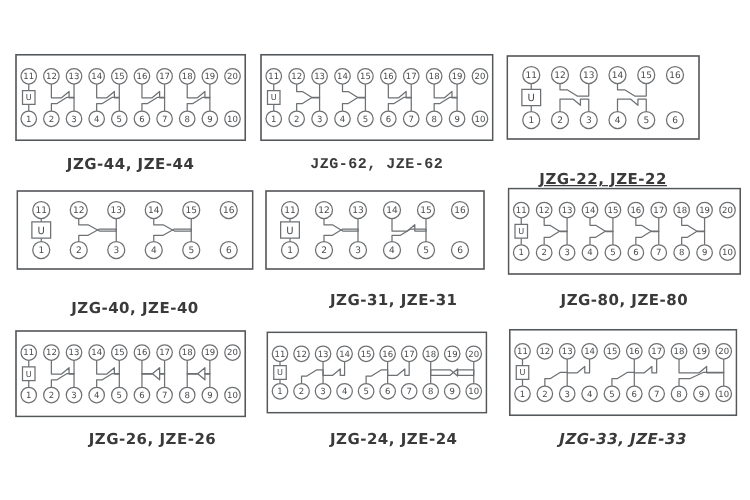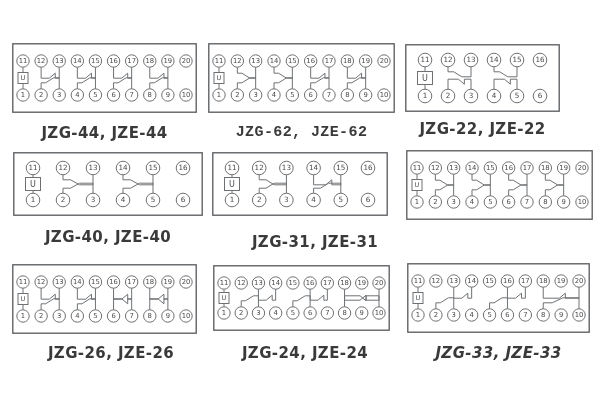--- a/index.html
+++ b/index.html
@@ -4,21 +4,21 @@
 <style>
   html,body{margin:0;padding:0;background:#ffffff;}
   body{width:600px;height:400px;font-family:"DejaVu Sans","Liberation Sans",sans-serif;}
   #diagram-root{position:relative;width:600px;height:400px;background:#ffffff;overflow:hidden;}
   .cell{position:absolute;}
   .cell svg{display:block;}
   .panel-label{
     position:absolute;
     width:170px;
     text-align:center;
-    font-size:15px;
+    font-size:12px;
     font-weight:600;
     letter-spacing:0.4px;
     color:#3a3a3a;
     white-space:nowrap;
   }
 </style>
 </head>
 <body>
 
 <div id="diagram-root">
@@ -278,21 +278,21 @@
         <g>
           <circle cx="112" cy="52" r="6.8" fill="#ffffff" stroke="#6e7174" stroke-width="1"></circle>
           <text x="112" y="54.4" text-anchor="middle" font-size="7.2" fill="#4a4a4a" font-family="&quot;DejaVu Sans&quot;,sans-serif">5</text>
         </g>
         <g>
           <circle cx="135" cy="52" r="6.8" fill="#ffffff" stroke="#6e7174" stroke-width="1"></circle>
           <text x="135" y="54.4" text-anchor="middle" font-size="7.2" fill="#4a4a4a" font-family="&quot;DejaVu Sans&quot;,sans-serif">6</text>
         </g>
       </svg>
     </div>
-    <div class="panel-label" style="left: 397.5px; top: 120px;">JZG-22, JZE-22</div>
+    <div class="panel-label" style="left: 397.5px; top: 136px; text-decoration: underline;">JZG-22, JZE-22</div>
     <div class="cell" style="left: 13px; top: 152px;">
       <svg width="190" height="64" viewBox="0 0 190 64">
         <rect x="0.8" y="0.8" width="188.4" height="62.4" fill="none" stroke="#55585b" stroke-width="1.3"></rect>
         <g>
           <line x1="20" y1="22.8" x2="20" y2="25.5" stroke="#6e7174" stroke-width="1"></line>
           <line x1="20" y1="38.5" x2="20" y2="41.2" stroke="#6e7174" stroke-width="1"></line>
           <rect x="12.5" y="25.5" width="15" height="13" fill="#ffffff" stroke="#6e7174" stroke-width="1"></rect>
           <text x="20" y="35" text-anchor="middle" font-size="8" fill="#4a4a4a" font-family="&quot;DejaVu Sans&quot;,sans-serif">U</text>
         </g>
         <path d="M50 22.8 L50 27.8 L57.5 27.8 L66.5 32.8 L80 32.8 L80 22.8" fill="none" stroke="#6e7174" stroke-width="1" stroke-linejoin="round" stroke-linecap="round"></path>
@@ -342,21 +342,21 @@
         <g>
           <circle cx="140" cy="48" r="6.8" fill="#ffffff" stroke="#6e7174" stroke-width="1"></circle>
           <text x="140" y="50.4" text-anchor="middle" font-size="7.2" fill="#4a4a4a" font-family="&quot;DejaVu Sans&quot;,sans-serif">5</text>
         </g>
         <g>
           <circle cx="170" cy="48" r="6.8" fill="#ffffff" stroke="#6e7174" stroke-width="1"></circle>
           <text x="170" y="50.4" text-anchor="middle" font-size="7.2" fill="#4a4a4a" font-family="&quot;DejaVu Sans&quot;,sans-serif">6</text>
         </g>
       </svg>
     </div>
-    <div class="panel-label" style="left: 23px; top: 228px;">JZG-40, JZE-40</div>
+    <div class="panel-label" style="left: 23px; top: 239px;">JZG-40, JZE-40</div>
     <div class="cell" style="left: 212px; top: 152px;">
       <svg width="176" height="64" viewBox="0 0 176 64">
         <rect x="0.8" y="0.8" width="174.4" height="62.4" fill="none" stroke="#55585b" stroke-width="1.3"></rect>
         <g>
           <line x1="20" y1="22.8" x2="20" y2="25.5" stroke="#6e7174" stroke-width="1"></line>
           <line x1="20" y1="38.5" x2="20" y2="41.2" stroke="#6e7174" stroke-width="1"></line>
           <rect x="12.5" y="25.5" width="15" height="13" fill="#ffffff" stroke="#6e7174" stroke-width="1"></rect>
           <text x="20" y="35" text-anchor="middle" font-size="8" fill="#4a4a4a" font-family="&quot;DejaVu Sans&quot;,sans-serif">U</text>
         </g>
         <path d="M47.2 22.8 L47.2 27.8 L54 27.8 L62.16 32.8 L74.4 32.8 L74.4 22.8" fill="none" stroke="#6e7174" stroke-width="1" stroke-linejoin="round" stroke-linecap="round"></path>
@@ -506,20 +506,21 @@
         <g>
           <circle cx="157.66666666666666" cy="52" r="6.2" fill="#ffffff" stroke="#6e7174" stroke-width="1"></circle>
           <text x="157.66666666666666" y="54.4" text-anchor="middle" font-size="6.8" fill="#4a4a4a" font-family="&quot;DejaVu Sans&quot;,sans-serif">9</text>
         </g>
         <g>
           <circle cx="176" cy="52" r="6.2" fill="#ffffff" stroke="#6e7174" stroke-width="1"></circle>
           <text x="176" y="54.4" text-anchor="middle" font-size="6.8" fill="#4a4a4a" font-family="&quot;DejaVu Sans&quot;,sans-serif">10</text>
         </g>
       </svg>
     </div>
+    <div class="panel-label" style="left: 414.5px; top: 233px;">JZG-80, JZE-80</div>
     <div class="cell" style="left: 12px; top: 264px;">
       <svg width="185" height="70" viewBox="0 0 185 70">
         <rect x="0.8" y="0.8" width="183.4" height="68.4" fill="none" stroke="#55585b" stroke-width="1.3"></rect>
         <g>
           <line x1="11" y1="24.2" x2="11" y2="29.5" stroke="#6e7174" stroke-width="1"></line>
           <line x1="11" y1="40.5" x2="11" y2="45.8" stroke="#6e7174" stroke-width="1"></line>
           <rect x="6" y="29.5" width="10" height="11" fill="#ffffff" stroke="#6e7174" stroke-width="1"></rect>
           <text x="11" y="37.4" text-anchor="middle" font-size="6.5" fill="#4a4a4a" font-family="&quot;DejaVu Sans&quot;,sans-serif">U</text>
         </g>
         <path d="M29.11111111111111 24.2 L29.11111111111111 35.2 L37.26111111111111 35.2 L43.26111111111111 30.2 L43.26111111111111 35.2 L47.22222222222222 35.2 L47.22222222222222 24.2" fill="none" stroke="#6e7174" stroke-width="1" stroke-linejoin="round" stroke-linecap="round"></path>
@@ -605,21 +606,21 @@
         <g>
           <circle cx="155.88888888888889" cy="52" r="6.2" fill="#ffffff" stroke="#6e7174" stroke-width="1"></circle>
           <text x="155.88888888888889" y="54.4" text-anchor="middle" font-size="6.8" fill="#4a4a4a" font-family="&quot;DejaVu Sans&quot;,sans-serif">9</text>
         </g>
         <g>
           <circle cx="174" cy="52" r="6.2" fill="#ffffff" stroke="#6e7174" stroke-width="1"></circle>
           <text x="174" y="54.4" text-anchor="middle" font-size="6.8" fill="#4a4a4a" font-family="&quot;DejaVu Sans&quot;,sans-serif">10</text>
         </g>
       </svg>
     </div>
-    <div class="panel-label" style="left: 26px; top: 344px;">JZG-26, JZE-26</div>
+    <div class="panel-label" style="left: 37px; top: 344px;">JZG-26, JZE-26</div>
     <div class="cell" style="left: 213px; top: 265px;">
       <svg width="177" height="66" viewBox="0 0 177 66">
         <rect x="0.8" y="0.8" width="175.4" height="64.4" fill="none" stroke="#55585b" stroke-width="1.3"></rect>
         <g>
           <line x1="11" y1="24.2" x2="11" y2="27.5" stroke="#6e7174" stroke-width="1"></line>
           <line x1="11" y1="38.5" x2="11" y2="41.8" stroke="#6e7174" stroke-width="1"></line>
           <rect x="6" y="27.5" width="10" height="11" fill="#ffffff" stroke="#6e7174" stroke-width="1"></rect>
           <text x="11" y="35.4" text-anchor="middle" font-size="6.5" fill="#4a4a4a" font-family="&quot;DejaVu Sans&quot;,sans-serif">U</text>
         </g>
         <path d="M45.44444444444444 24.2 L45.44444444444444 35.2 L53.19444444444444 35.2 L59.19444444444444 30.2 L59.19444444444444 35.2 L62.666666666666664 35.2 L62.666666666666664 24.2" fill="none" stroke="#6e7174" stroke-width="1" stroke-linejoin="round" stroke-linecap="round"></path>
@@ -703,21 +704,21 @@
         <g>
           <circle cx="148.77777777777777" cy="48" r="6.2" fill="#ffffff" stroke="#6e7174" stroke-width="1"></circle>
           <text x="148.77777777777777" y="50.4" text-anchor="middle" font-size="6.8" fill="#4a4a4a" font-family="&quot;DejaVu Sans&quot;,sans-serif">9</text>
         </g>
         <g>
           <circle cx="166" cy="48" r="6.2" fill="#ffffff" stroke="#6e7174" stroke-width="1"></circle>
           <text x="166" y="50.4" text-anchor="middle" font-size="6.8" fill="#4a4a4a" font-family="&quot;DejaVu Sans&quot;,sans-serif">10</text>
         </g>
       </svg>
     </div>
-    <div class="panel-label" style="left: 220px; top: 344px; text-align: center;">JZG-24, JZE-24</div>
+    <div class="panel-label" style="left: 230px; top: 344px; text-align: center;">JZG-24, JZE-24</div>
     <div class="cell" style="left: 407px; top: 263px;">
       <svg width="183" height="70" viewBox="0 0 183 70">
         <rect x="0.8" y="0.8" width="181.4" height="68.4" fill="none" stroke="#55585b" stroke-width="1.3"></rect>
         <g>
           <line x1="11" y1="24.2" x2="11" y2="29.5" stroke="#6e7174" stroke-width="1"></line>
           <line x1="11" y1="40.5" x2="11" y2="45.8" stroke="#6e7174" stroke-width="1"></line>
           <rect x="6" y="29.5" width="10" height="11" fill="#ffffff" stroke="#6e7174" stroke-width="1"></rect>
           <text x="11" y="37.4" text-anchor="middle" font-size="6.5" fill="#4a4a4a" font-family="&quot;DejaVu Sans&quot;,sans-serif">U</text>
         </g>
         <path d="M46.77777777777778 24.2 L46.77777777777778 35.2 L54.82777777777778 35.2 L60.82777777777778 30.2 L60.82777777777778 35.2 L64.66666666666667 35.2 L64.66666666666667 24.2" fill="none" stroke="#6e7174" stroke-width="1" stroke-linejoin="round" stroke-linecap="round"></path>

